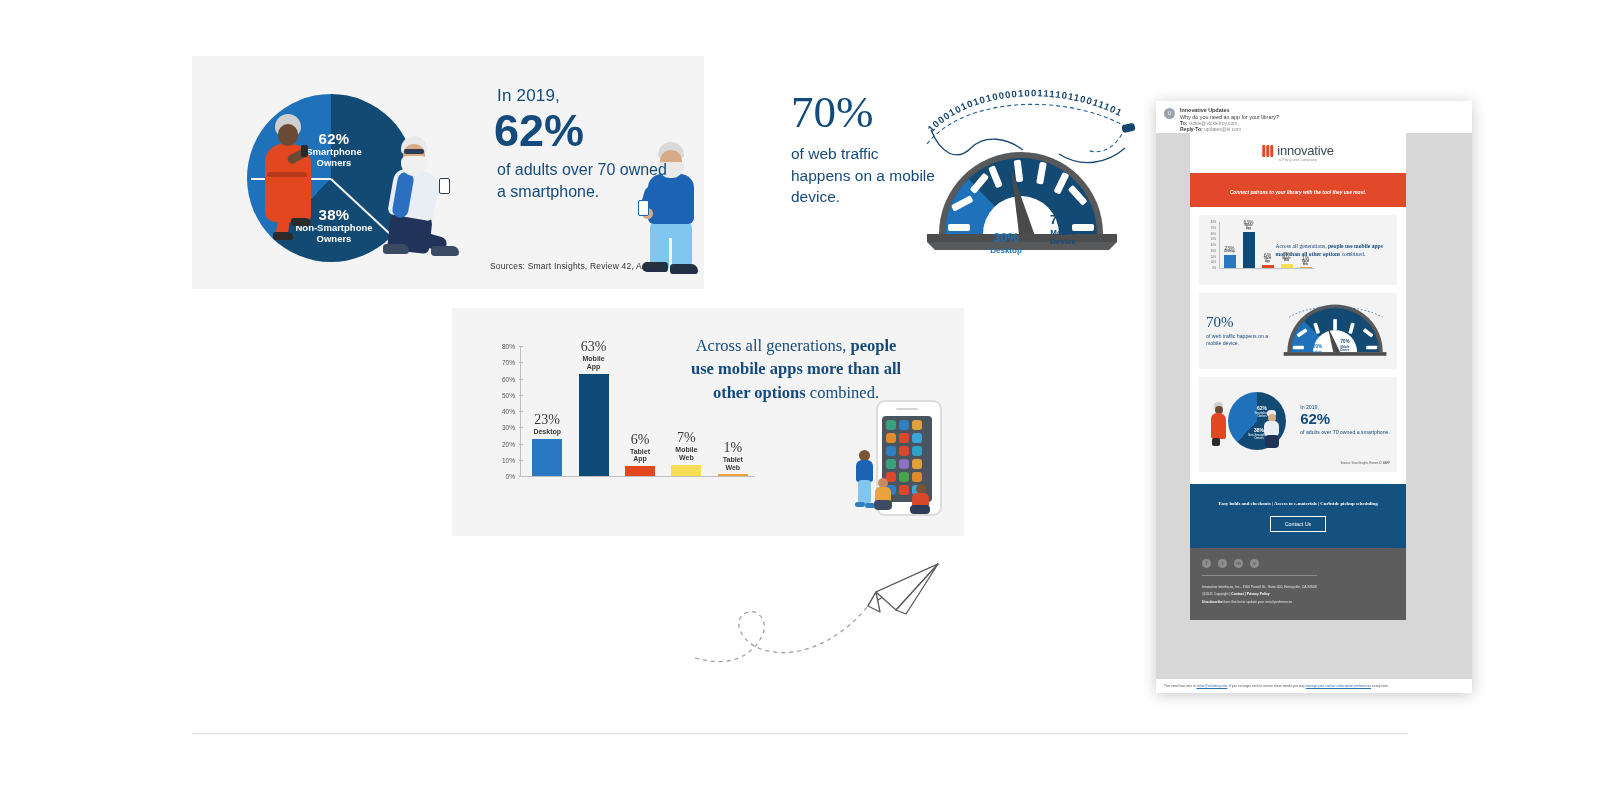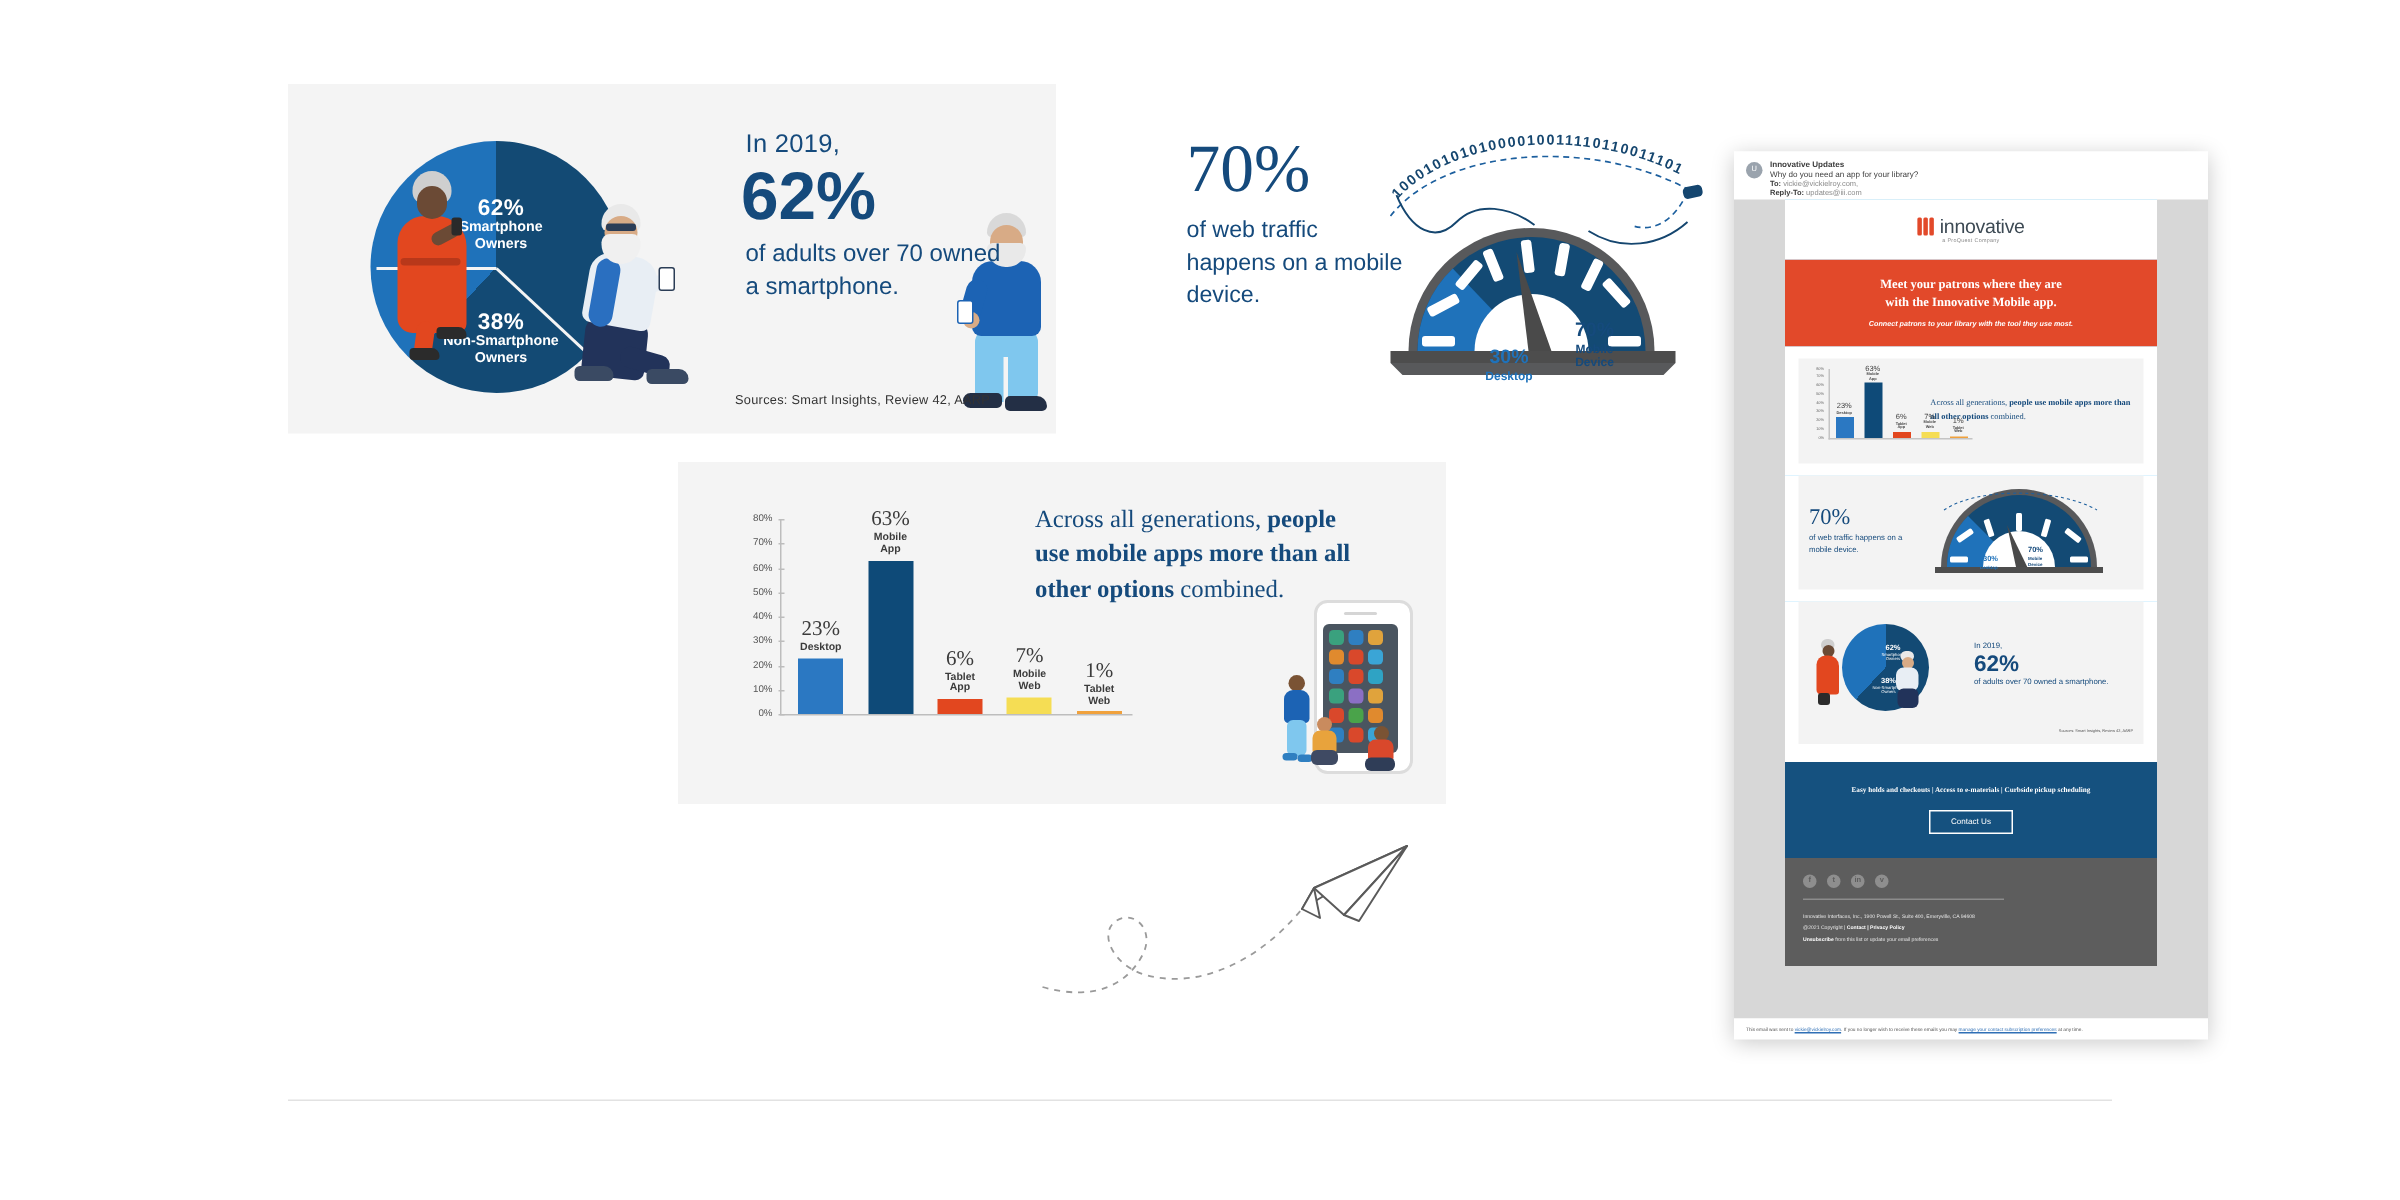--- a/index.html
+++ b/index.html
@@ -98,21 +98,21 @@
   .ytick{position:absolute;right:3px;font-size:6.5px;color:#555;transform:translateY(-50%);}
   .yline{position:absolute;left:31px;width:4px;height:1px;background:#bdbdbd;}
   .axisV{position:absolute;left:32px;top:0;width:1px;height:130px;background:#bdbdbd;}
   .axisH{position:absolute;left:32px;top:130px;width:235px;height:1px;background:#bdbdbd;}
   .bars{position:absolute;left:36px;top:0;width:232px;height:130px;}
   .bar{position:absolute;bottom:0;}
   .barlab{position:absolute;text-align:center;line-height:1.12;color:#3b3b3b;}
   .barlab .v{font-size:14px;font-family:"Liberation Serif",serif;}
   .barlab .t{font-size:7px;font-weight:bold;}
 
-  #bar-text{position:absolute;left:238px;top:26px;width:212px;color:#154a7c;font-family:"Liberation Serif",serif;font-size:16.5px;line-height:1.42;}
+  #bar-text{position:absolute;left:238px;top:26px;width:212px;color:#154a7c;font-family:"Liberation Serif",serif;font-size:16.5px;line-height:1.42;text-align:center;}
   #bar-text b{font-weight:bold;}
 
   
   #phone-art{position:absolute;left:400px;top:92px;width:96px;height:118px;}
   #phone-body{position:absolute;left:24px;top:0;width:62px;height:112px;background:#ffffff;border:2px solid #dcdcdc;border-radius:9px;}
   #phone-screen{position:absolute;left:30px;top:16px;width:50px;height:86px;background:#4a5560;border-radius:4px;}
   #phone-notch{position:absolute;left:44px;top:8px;width:22px;height:2px;background:#d5d5d5;border-radius:1px;}
   .app{position:absolute;width:10px;height:10px;border-radius:3px;}
   .ppl{position:absolute;}
 
@@ -129,21 +129,21 @@
   #mail-avatar span{display:block;text-align:center;color:#fff;font-size:5px;line-height:11px;}
   .mh{position:absolute;left:24px;color:#3c3c3c;white-space:nowrap;}
   #mh-from{top:6px;font-size:5.4px;font-weight:bold;}
   #mh-subj{top:12.5px;font-size:5.4px;}
   #mh-to{top:19px;font-size:5px;}
   #mh-reply{top:25px;font-size:5px;}
   .mh .lbl{font-weight:bold;color:#3c3c3c;}
   .mh .val{color:#8c8c8c;}
 
   #mail-body{position:absolute;left:0;top:32px;width:316px;height:546px;background:#d7d7d7;}
-  #mail-inner{position:absolute;left:34px;top:0;width:248px;background:#7dd3fc;}
+  #mail-inner{position:absolute;left:34px;top:0;width:216px;background:#ec4899;}
 
   #m-logo{position:relative;height:40px;background:#fff;}
   #m-logo-wrap{position:absolute;left:50%;top:10px;transform:translateX(-50%);display:flex;align-items:center;gap:4px;}
   .iii{display:flex;gap:1.6px;}
   .iii i{display:block;width:2.6px;height:12px;background:#e2492a;border-radius:1px;}
   #m-logo-txt{font-size:13px;color:#3d4a54;letter-spacing:-.2px;}
   #m-logo-sub{position:absolute;left:50%;top:25px;transform:translateX(-50%);font-size:3.6px;color:#8a8a8a;letter-spacing:.2px;white-space:nowrap;}
 
   #m-hero{background:#e2492a;padding:11px 8px 12px;text-align:center;color:#fff;}
   #m-hero .h1{font-family:"Liberation Serif",serif;font-weight:bold;font-size:8.4px;line-height:1.4;}
@@ -474,24 +474,20 @@
                 <i></i>
                 <i></i>
                 <i></i>
               </span>
             <span id="m-logo-txt">innovative</span>
           </div>
           <div id="m-logo-sub">a ProQuest Company</div>
         </div>
 
         <div id="m-hero">
-          <div class="h1">
-            <div>Meet your patrons where they are</div>
-            <div>with the Innovative Mobile app.</div>
-          </div>
           <div class="h2">Connect patrons to your library with the tool they use most.</div>
         </div>
 
         <div class="m-block">
           <div class="m-card" style="display:flex;align-items:center;gap:6px;">
             <div id="mini-bar">
               <div class="mv" id="mini-yaxis">
                   <div class="mvt" style="top: 46px;">0%</div>
                   <div class="mvt" style="top: 40.25px;">10%</div>
                   <div class="mvt" style="top: 34.5px;">20%</div>

